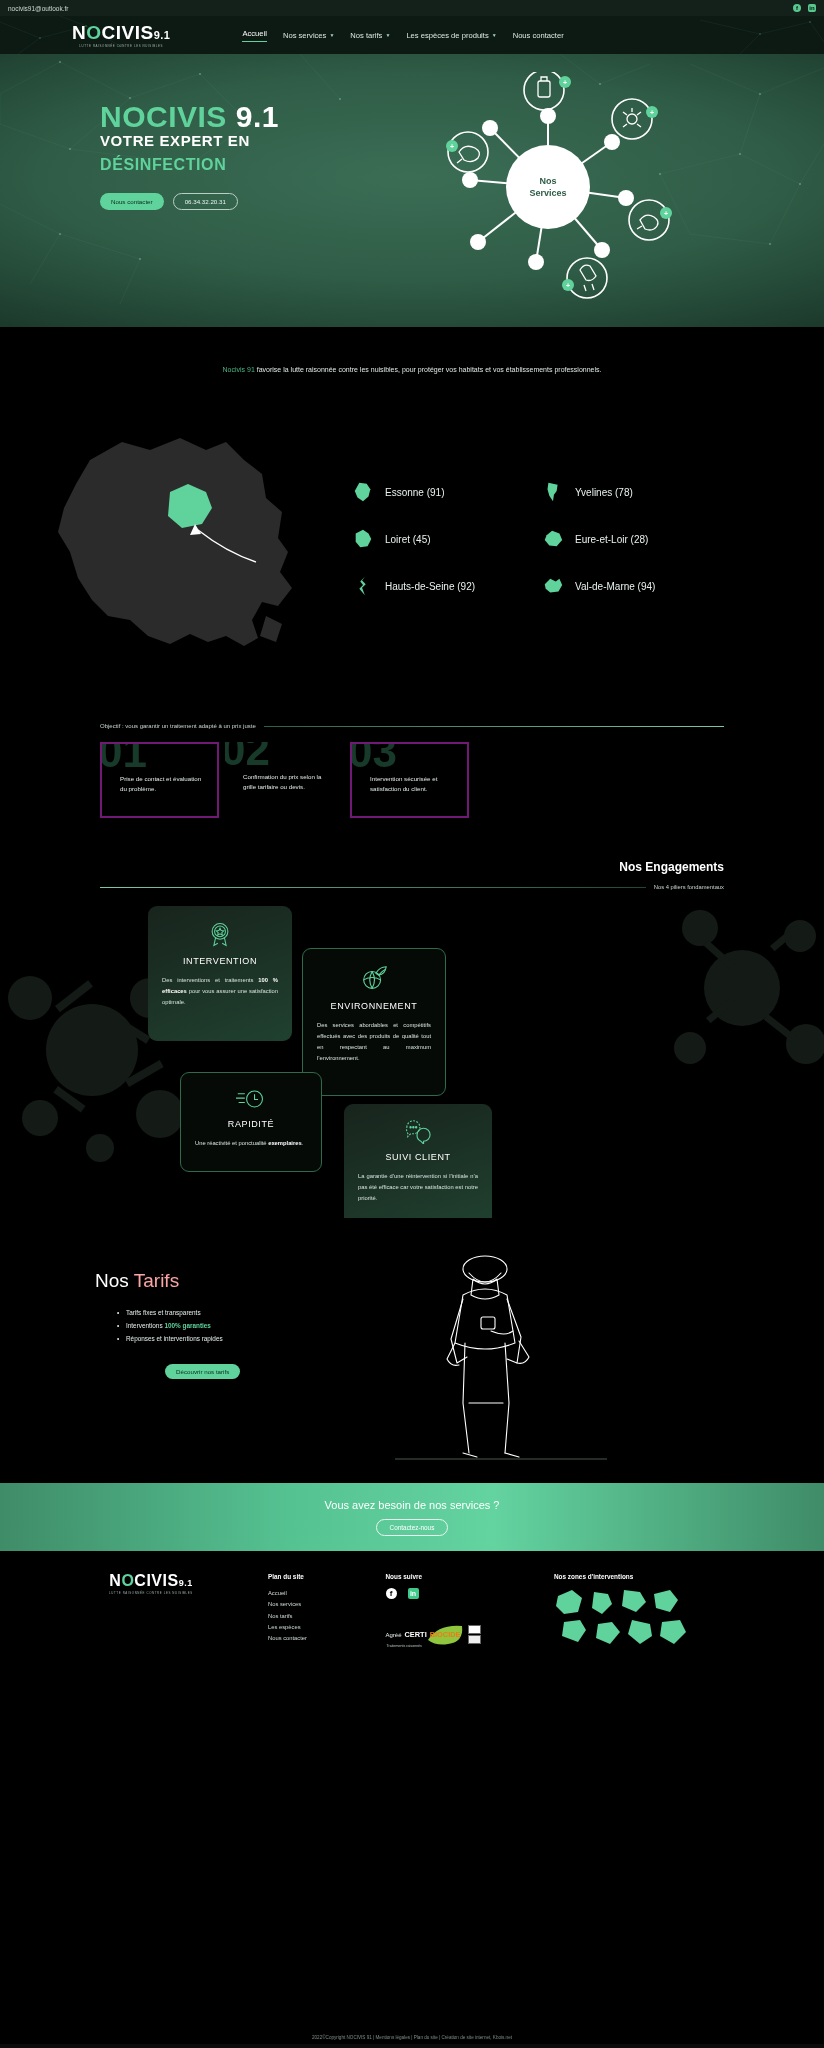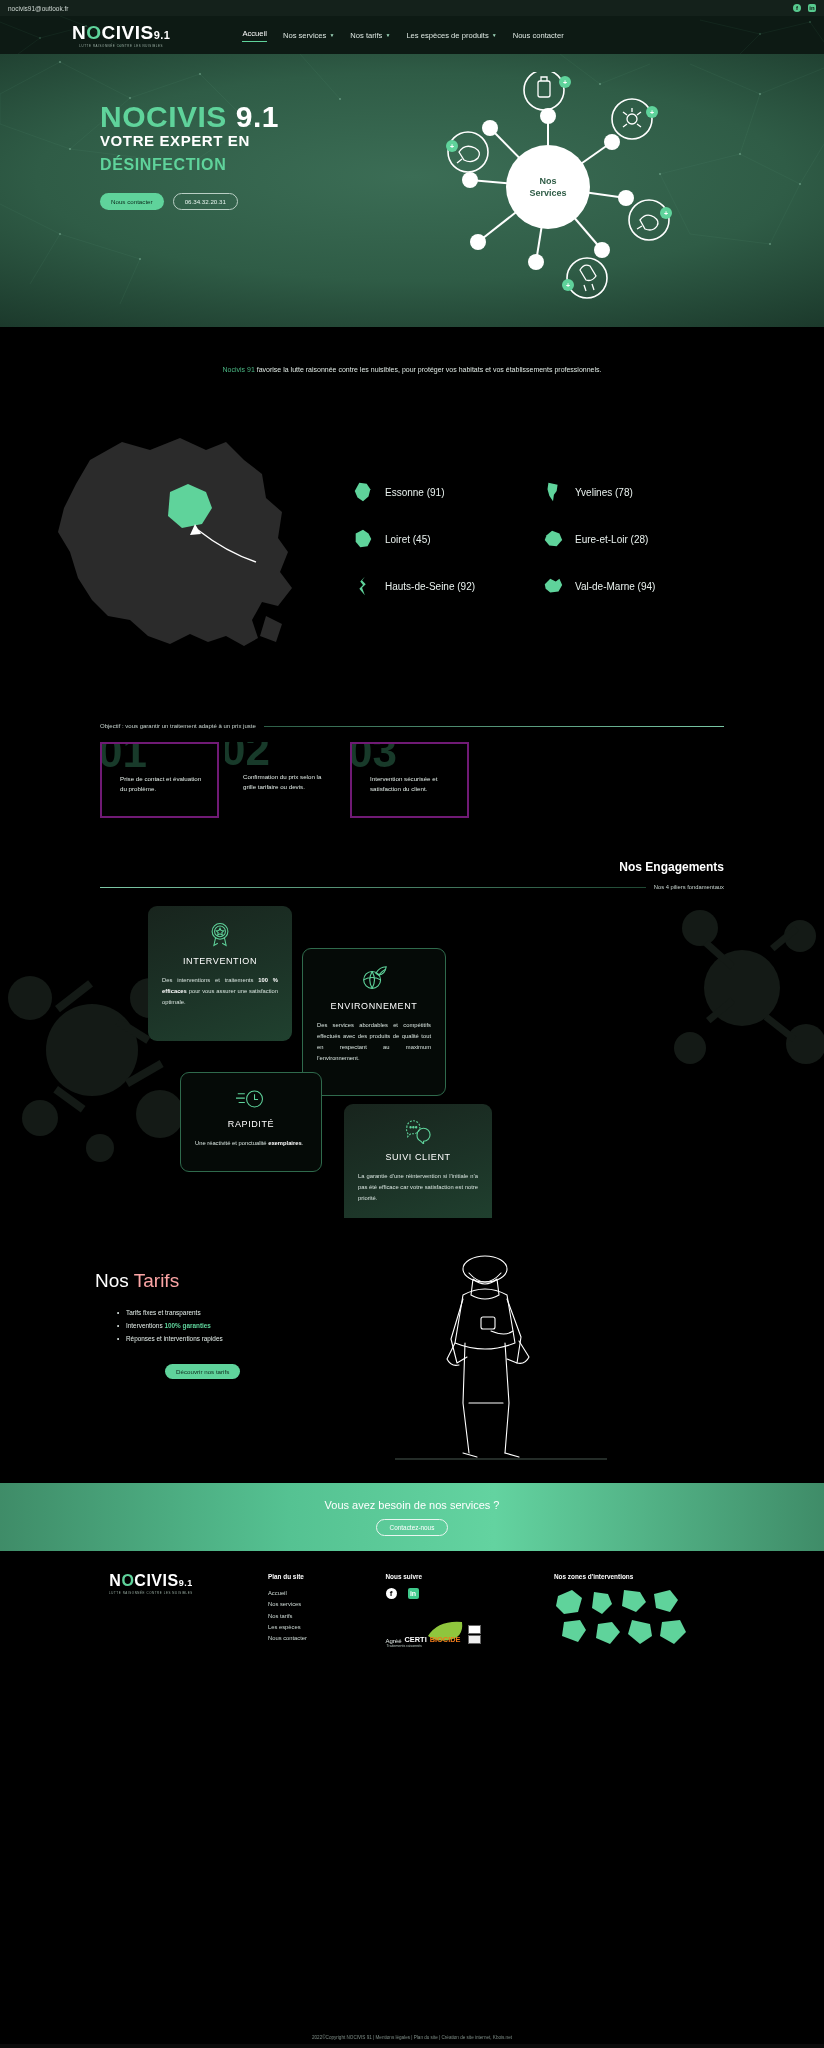--- a/index.html
+++ b/index.html
@@ -209,21 +209,21 @@
   .f-brand { display: flex; flex-direction: column; align-items: center; width: 120px; }
   .f-brand .brand-main { font-size: 16px; }
   .f-brand .brand-main .num { font-size: 9px; }
   .f-head { font-size: 6.4px; font-weight: 700; color: #ffffff; margin-bottom: 8px; }
   .f-link { font-size: 5.8px; color: #cfdbd6; line-height: 1.95; cursor: pointer; }
   .f-socials { display: flex; gap: 11px; margin-top: 3px; }
   .f-sq { width: 11px; height: 11px; border-radius: 2px; background: #ffffff;
           display: flex; align-items: center; justify-content: center; font-size: 8px; font-weight: 800; color: #000; }
   .f-sq.round { border-radius: 50%; }
   .f-sq.green { background: #3fc98b; color: #ffffff; }
-  .certif { display: flex; align-items: flex-end; gap: 3px; margin-top: 26px; }
+  .certif { display: flex; align-items: center; gap: 3px; margin-top: 26px; }
   .certif .agree { font-size: 6px; color: #e7efec; }
   .certif .certi { font-size: 7.4px; font-weight: 800; color: #ffffff; }
   .certif .biocide { font-size: 7.4px; font-weight: 800; color: #ef7a1a; }
   .certif-sub { font-size: 3.6px; color: #b7c6c0; }
   .zones-foot-title { font-size: 6.4px; font-weight: 700; color: #ffffff; }
   .foot-map { margin-top: 6px; }
   .copyright {
     position: absolute; left: 0; right: 0; bottom: 8px;
     text-align: center; font-size: 4.6px; color: #7e8d87;
   }

